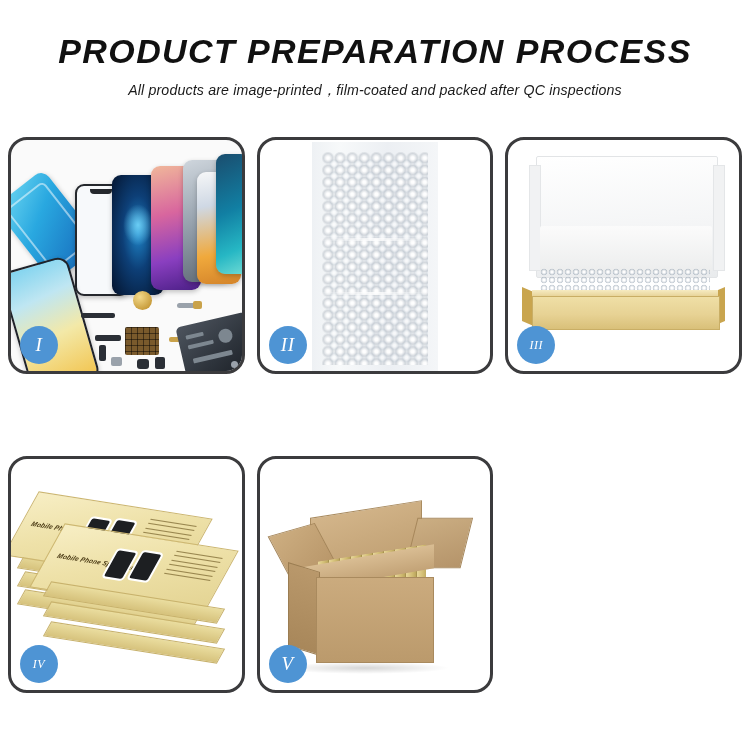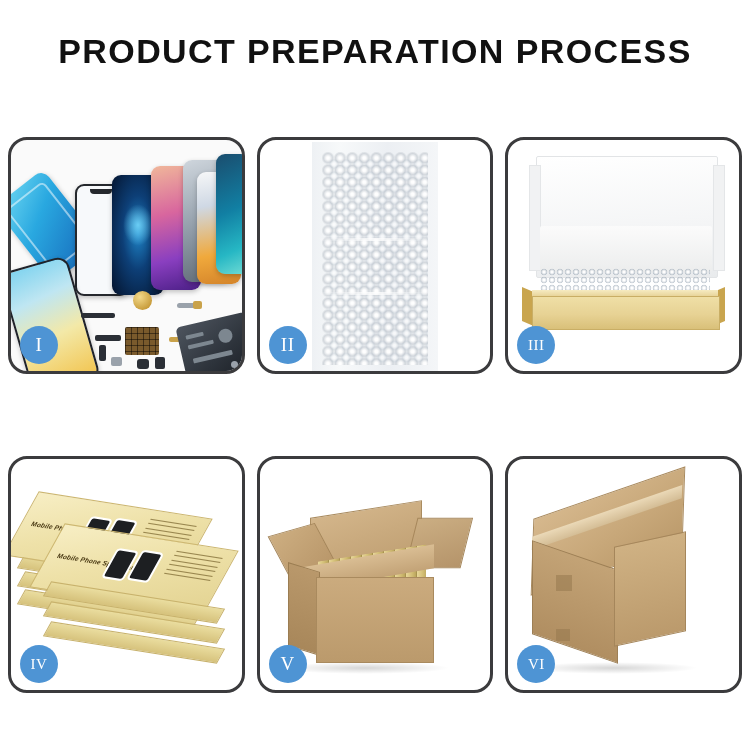--- a/index.html
+++ b/index.html
@@ -1,21 +1,21 @@
 <!DOCTYPE html>
 <html><head>
 <meta charset="utf-8">
 <style>
   html,body{margin:0;padding:0;}
   body{
     width:750px;height:750px;background:#ffffff;
     font-family:"Liberation Sans","DejaVu Sans",sans-serif;
     overflow:hidden;position:relative;
   }
-  .page{width:750px;height:613px;position:relative;box-sizing:border-box;}
+  .page{width:750px;height:613px;position:relative;box-sizing:border-box;font-style:italic;}
 
   
   .header{padding-top:34px;text-align:center;}
   .title{
     font-size:34px;font-weight:700;color:#111;letter-spacing:1.4px;
     line-height:1.05;white-space:nowrap;
   }
   .subtitle{
     margin-top:11px;font-size:14.2px;color:#1a1a1a;letter-spacing:.15px;
     white-space:nowrap;
@@ -33,21 +33,21 @@
   }
   .stage{position:absolute;inset:0;overflow:hidden;}
 
   .badge{
     position:absolute;left:9px;bottom:7px;width:38px;height:38px;
     border-radius:50%;background:#4e94d4;color:#fff;
     display:flex;align-items:center;justify-content:center;
     font-family:"Liberation Serif","DejaVu Serif",serif;
     font-size:19px;letter-spacing:.5px;z-index:40;
   }
-  .badge.wide{font-size:15px;}
+  .badge.wide{font-size:12px;}
 
   
   .p1{background:#fafafa;}
   .ph{position:absolute;border-radius:9px;box-shadow:0 2px 5px rgba(0,0,0,.23);}
   .ph-blue{
     left:6px;top:38px;width:62px;height:96px;border-radius:10px;
     background:linear-gradient(150deg,#6fd8f2 0%,#29a8e0 40%,#1565b8 100%);
     transform:rotate(-38deg);
   }
   .ph-blue:after{
@@ -286,20 +286,21 @@
     border-radius:50%;
   }
 </style>
 </head>
 <body>
 
 <div class="page">
 
   <div class="header">
     <div class="title">PRODUCT PREPARATION PROCESS</div>
+    <div class="subtitle">All products are image-printed，film-coated and packed after QC inspections</div>
   </div>
 
   <div class="grid">
 
     <div class="panel p1">
       <div class="stage">
         <div class="ph ph-blue"></div>
         <div class="ph ph-glass"></div>
         <div class="ph ph-dark"></div>
         <div class="ph ph-purple"></div>
@@ -421,29 +422,15 @@
           </div>
           <div class="rim"></div>
           <div class="bodyside"></div>
           <div class="bodyfront"></div>
         </div>
         <div class="shadow"></div>
       </div>
       <div class="badge">V</div>
     </div>
 
-    <div class="panel p6">
-      <div class="stage">
-        <div class="c6">
-          <div class="top"></div>
-          <div class="tape"></div>
-          <div class="lface"></div>
-          <div class="rface"></div>
-          <div class="seam" style="left:30px;top:86px;width:16px;height:16px;"></div>
-          <div class="seam" style="left:30px;top:140px;width:14px;height:12px;"></div>
-        </div>
-        <div class="shadow"></div>
-      </div>
-      <div class="badge wide">VI</div>
-    </div>
 
   </div>
 </div>
 
 </body></html>

